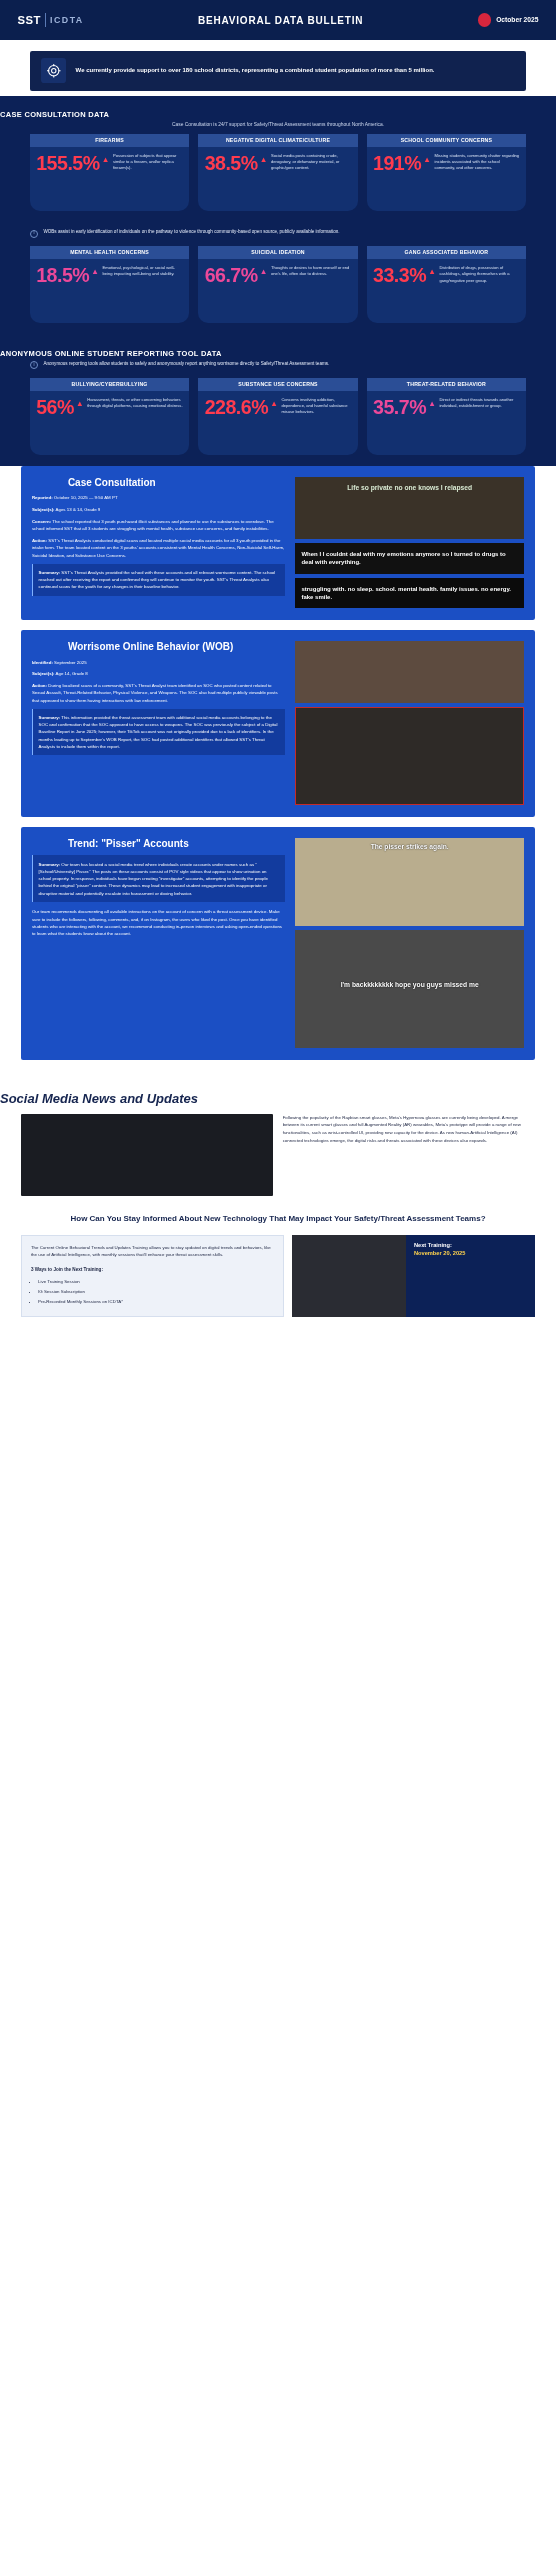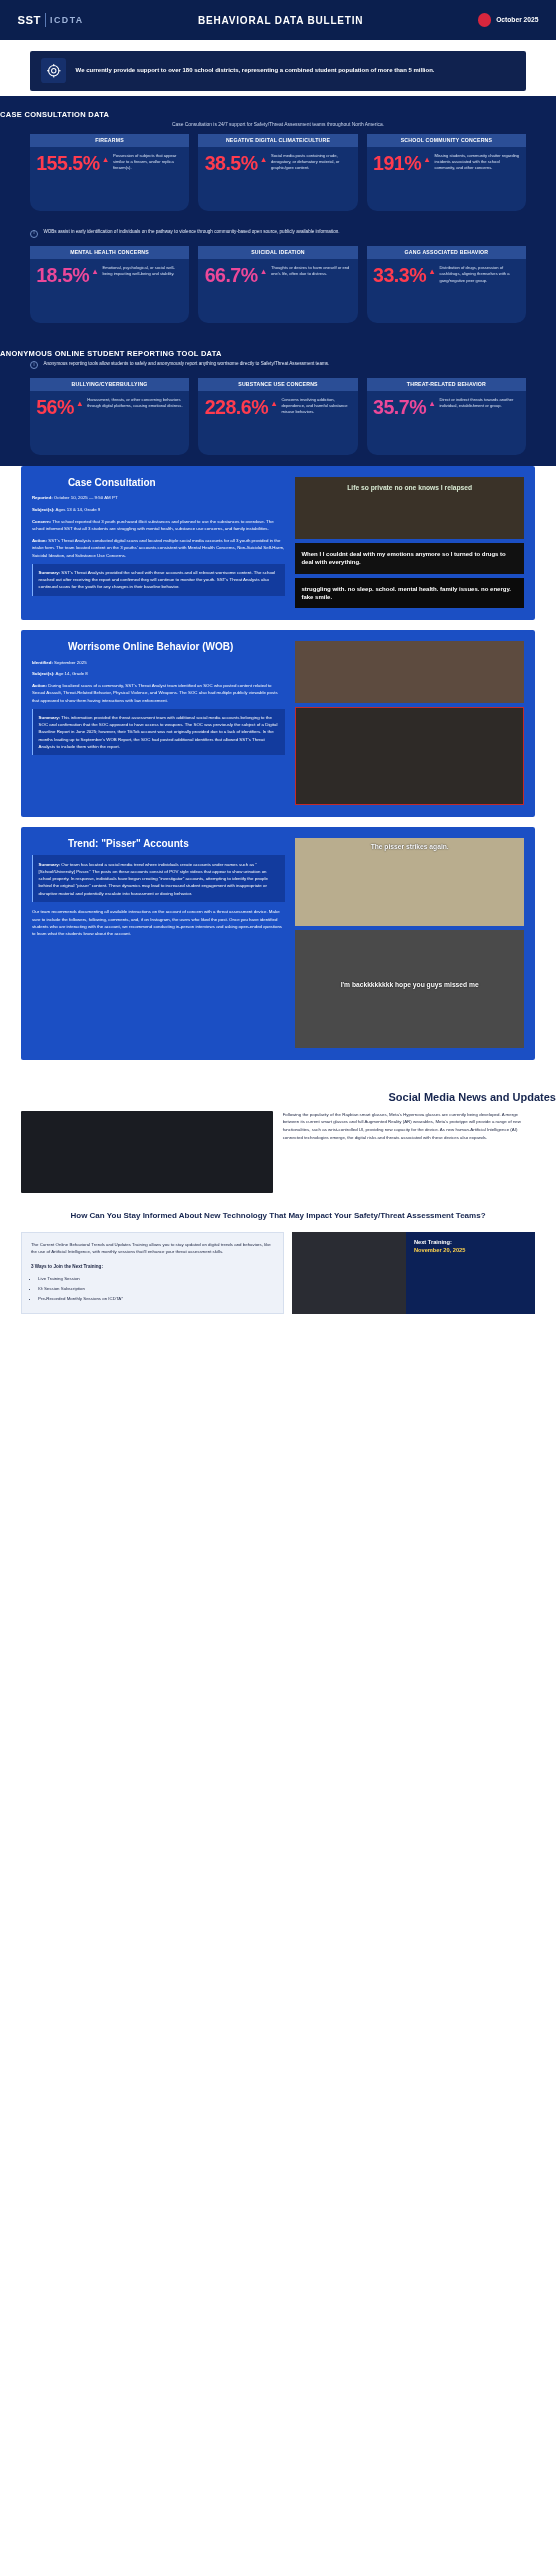--- a/index.html
+++ b/index.html
@@ -122,22 +122,23 @@
   .meme {
     background: #111; color: #fff; font-size: 6px; font-weight: bold;
     padding: 7.2px 6.2px; line-height: 1.35;
   }
 
   
   .panel.trend { background: #1b4fc4; }
 
   
   .social-title {
-    text-align: right; font-size: 11px; font-weight: bold; color: #16254f;
+    text-align: left; font-size: 13px; font-weight: bold; color: #16254f;
     padding: 11.3px 0 8.2px 0;
+    font-style: italic;
   }
   .social-row { display: flex; margin: 0 20.6px 12.4px 20.6px; gap: 9.3px; align-items: stretch; }
   .social-img { flex: 1; min-height: 82px; background: #1a1c22; border-radius: 1px; position: relative; overflow: hidden; }
   .social-txt { flex: 1; font-size: 4.4px; line-height: 1.75; color: #1b2340; }
 
   
   .cta-title {
     text-align: center; font-size: 8px; font-weight: bold; color: #16254f;
     line-height: 1.5; padding: 5.2px 46px 9.3px 46px;
   }

